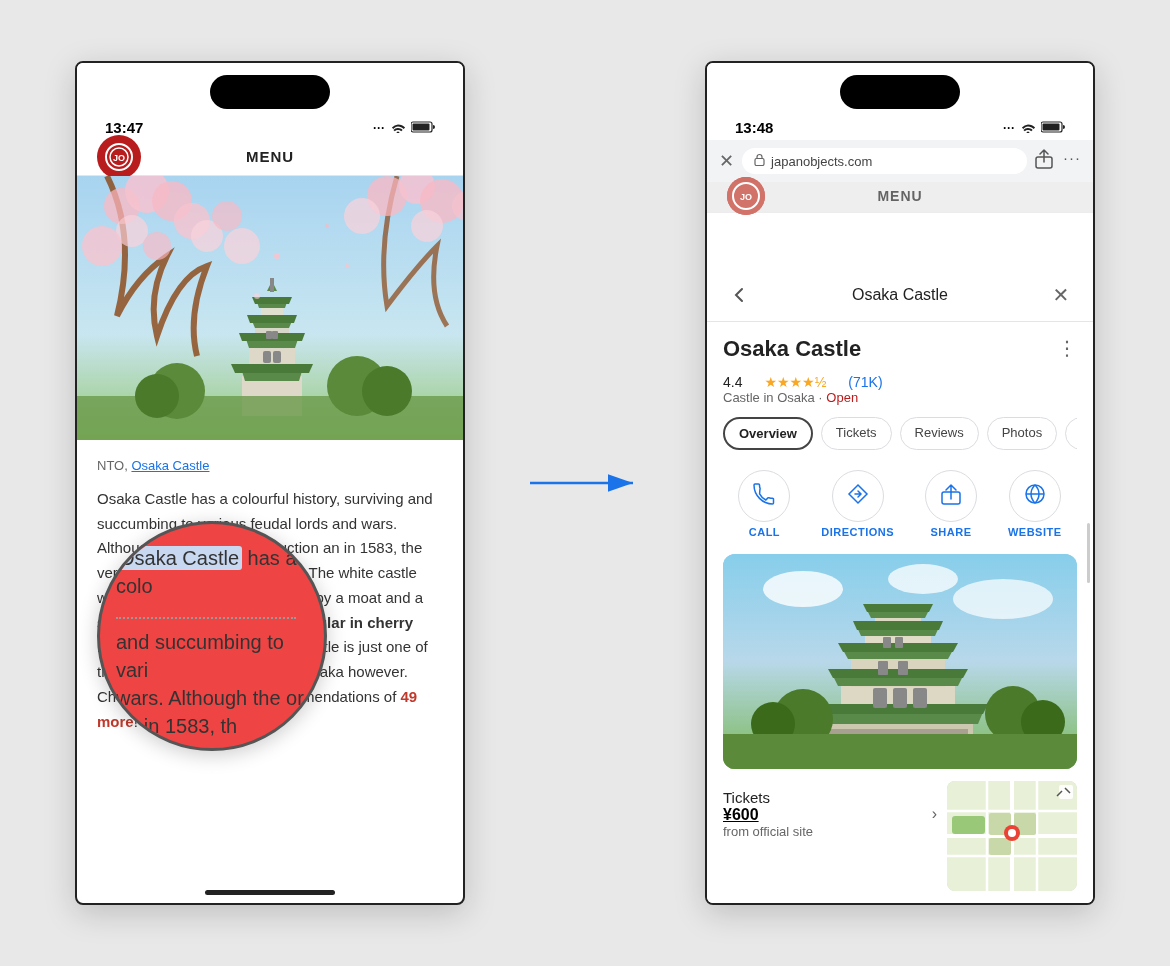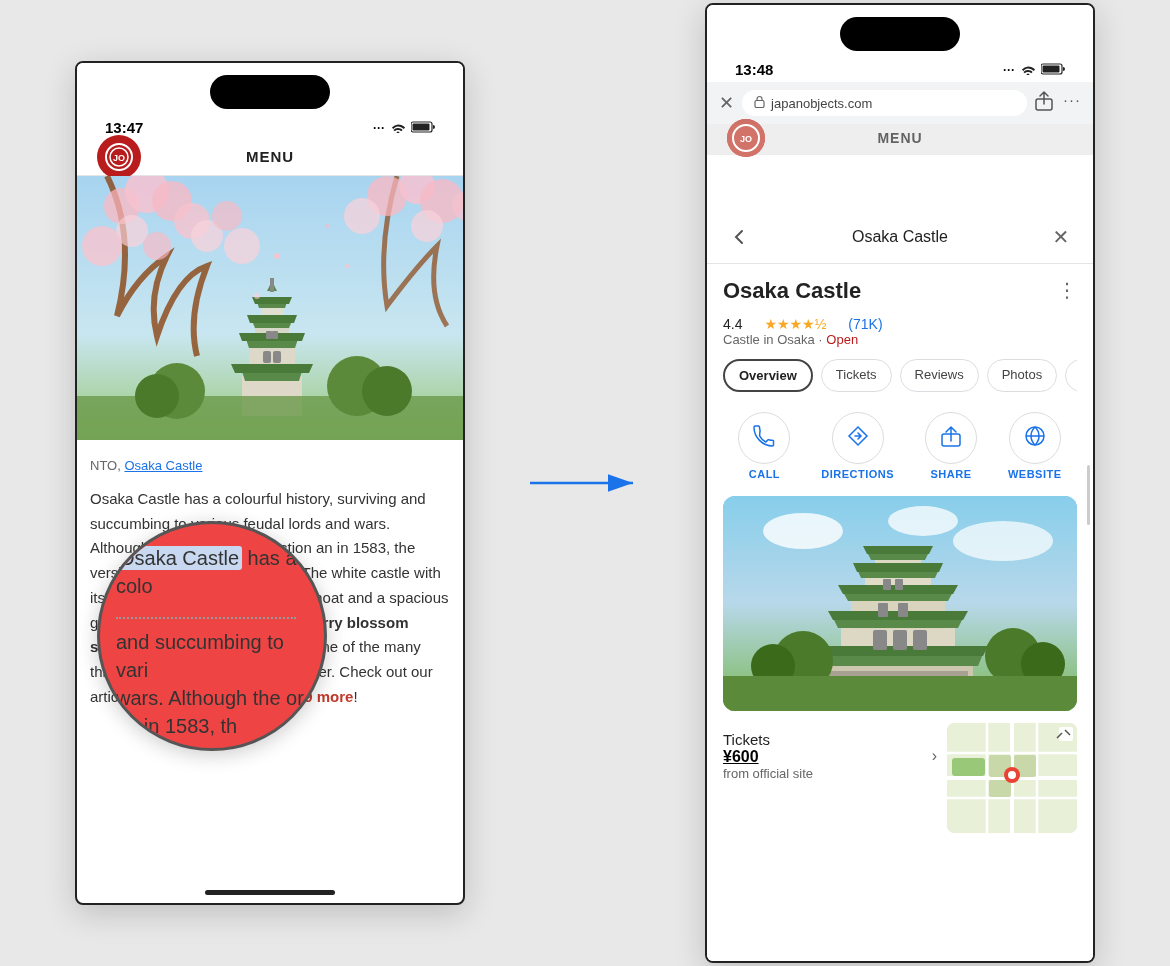--- a/index.html
+++ b/index.html
@@ -25,21 +25,21 @@
       box-shadow: 0 8px 32px rgba(0,0,0,0.18);
     }
 
     .phone-left {
       width: 390px;
       height: 844px;
     }
 
     .phone-right {
       width: 390px;
-      height: 960px;
+      height: 844px;
     }
 
     
     .status-bar {
       display: flex;
       justify-content: space-between;
       align-items: center;
       padding: 14px 28px 4px 28px;
       font-size: 15px;
       font-weight: 600;
@@ -123,21 +123,21 @@
       background: 
         radial-gradient(ellipse 120px 80px at 20% 20%, rgba(255,182,193,0.9) 0%, transparent 70%),
         radial-gradient(ellipse 100px 60px at 50% 10%, rgba(255,192,203,0.8) 0%, transparent 70%),
         radial-gradient(ellipse 80px 50px at 80% 15%, rgba(255,182,193,0.7) 0%, transparent 70%),
         linear-gradient(180deg, #a8d4f0 0%, #c8e6f0 30%, #9dbe6e 70%, #7aa858 100%);
       position: relative;
     }
 
     
     .content-area {
-      padding: 16px 13px;
+      padding: 16px 20px;
       font-size: 15px;
       line-height: 1.6;
       color: #333;
     }
 
     .breadcrumb-line {
       font-size: 13px;
       color: #666;
       margin-bottom: 10px;
     }

